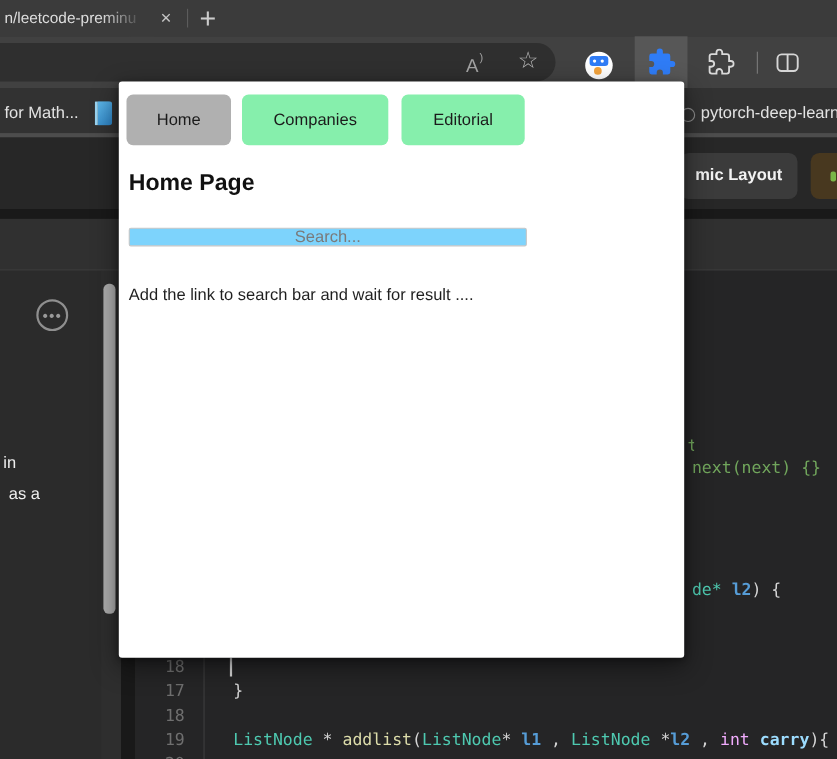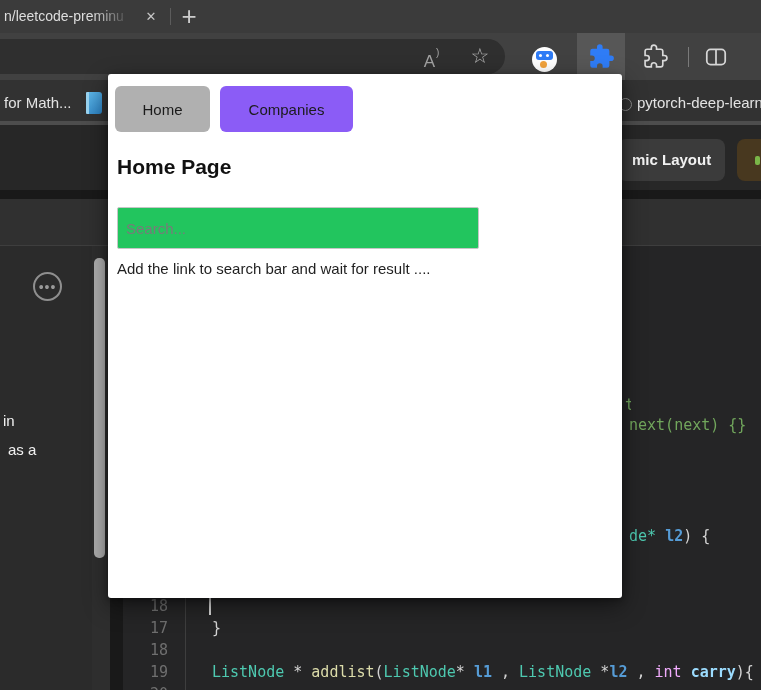--- a/index.html
+++ b/index.html
@@ -84,27 +84,27 @@
   .tok-type { color:#4EC9B0; } .tok-fn { color:#DCDCAA; } .tok-kw { color:#f0abfc; }
   .tok-kwb { color:#569CD6; font-weight:bold; } .tok-varb { color:#9CDCFE; font-weight:bold; }
   .tok-w { color:#d4d4d4; }
 
   
   .popup { left:108px; top:74px; width:514px; height:524px; background:#ffffff; border-radius:3px;
     box-shadow:0 8px 24px rgba(0,0,0,0.45), 0 2px 6px rgba(0,0,0,0.35); z-index:50;padding-left:27px; }
   .popup-tab { position:absolute; top:12px; height:46px; border:none; border-radius:6px;
     font-family:"Liberation Sans", sans-serif; font-size:15px; color:#1b1b1b; cursor:pointer; }
   .popup-tab.active { background:#b0b0b0; }
-  .popup-tab.inactive { background:#8b5cf6; }
+  .popup-tab.inactive { background:#86efac; }
   .pt-home { left:7px; width:95px; }
   .pt-companies { left:112px; width:133px; }
   .pt-editorial { left:257px; width:112px; }
   .popup-title { left:9px; top:81px; font-size:21px; font-weight:700; color:#111111; }
-  .search-input { left:9px; top:133px; width:362px; height:42px; border:1px solid #c6c6c6; border-radius:2px;
-    font-size:15px; color:#333; padding:0 8px; outline:none; background:#22c55e; }
+  .search-input { left:9px; top:133px; width:362px; height:17px; border:1px solid #c6c6c6; border-radius:2px;
+    font-size:15px; color:#333; padding:0 8px; outline:none; background:#7dd3fc;text-align:center; }
   .search-input::placeholder { color:#7a7a7a; }
   .search-btn { left:374px; top:132px; width:79px; height:36px; background:#1d7efd; color:#ffffff;
     border:none; border-radius:6px; font-size:15px; cursor:pointer; }
   .popup-caption { left:9px; top:186px; font-size:15px; color:#1f1f1f; }
 </style>
 </head>
 <body>
 
 <div class="stage">
 
@@ -190,18 +190,19 @@
       </div>
       <div class="code-line">
         <span class="line-num">20</span>
         <span class="line-code"></span>
       </div>
     </div>
 
   <div class="abs popup">
     <button class="popup-tab active pt-home">Home</button>
     <button class="popup-tab inactive pt-companies">Companies</button>
+    <button class="popup-tab inactive pt-editorial">Editorial</button>
     <div class="abs popup-title">Home Page</div>
     <input class="abs search-input" type="text" placeholder="Search..." style="">
     <div class="abs popup-caption">Add the link to search bar and wait for result ....</div>
   </div>
 
 </div>
 
 </body></html>

